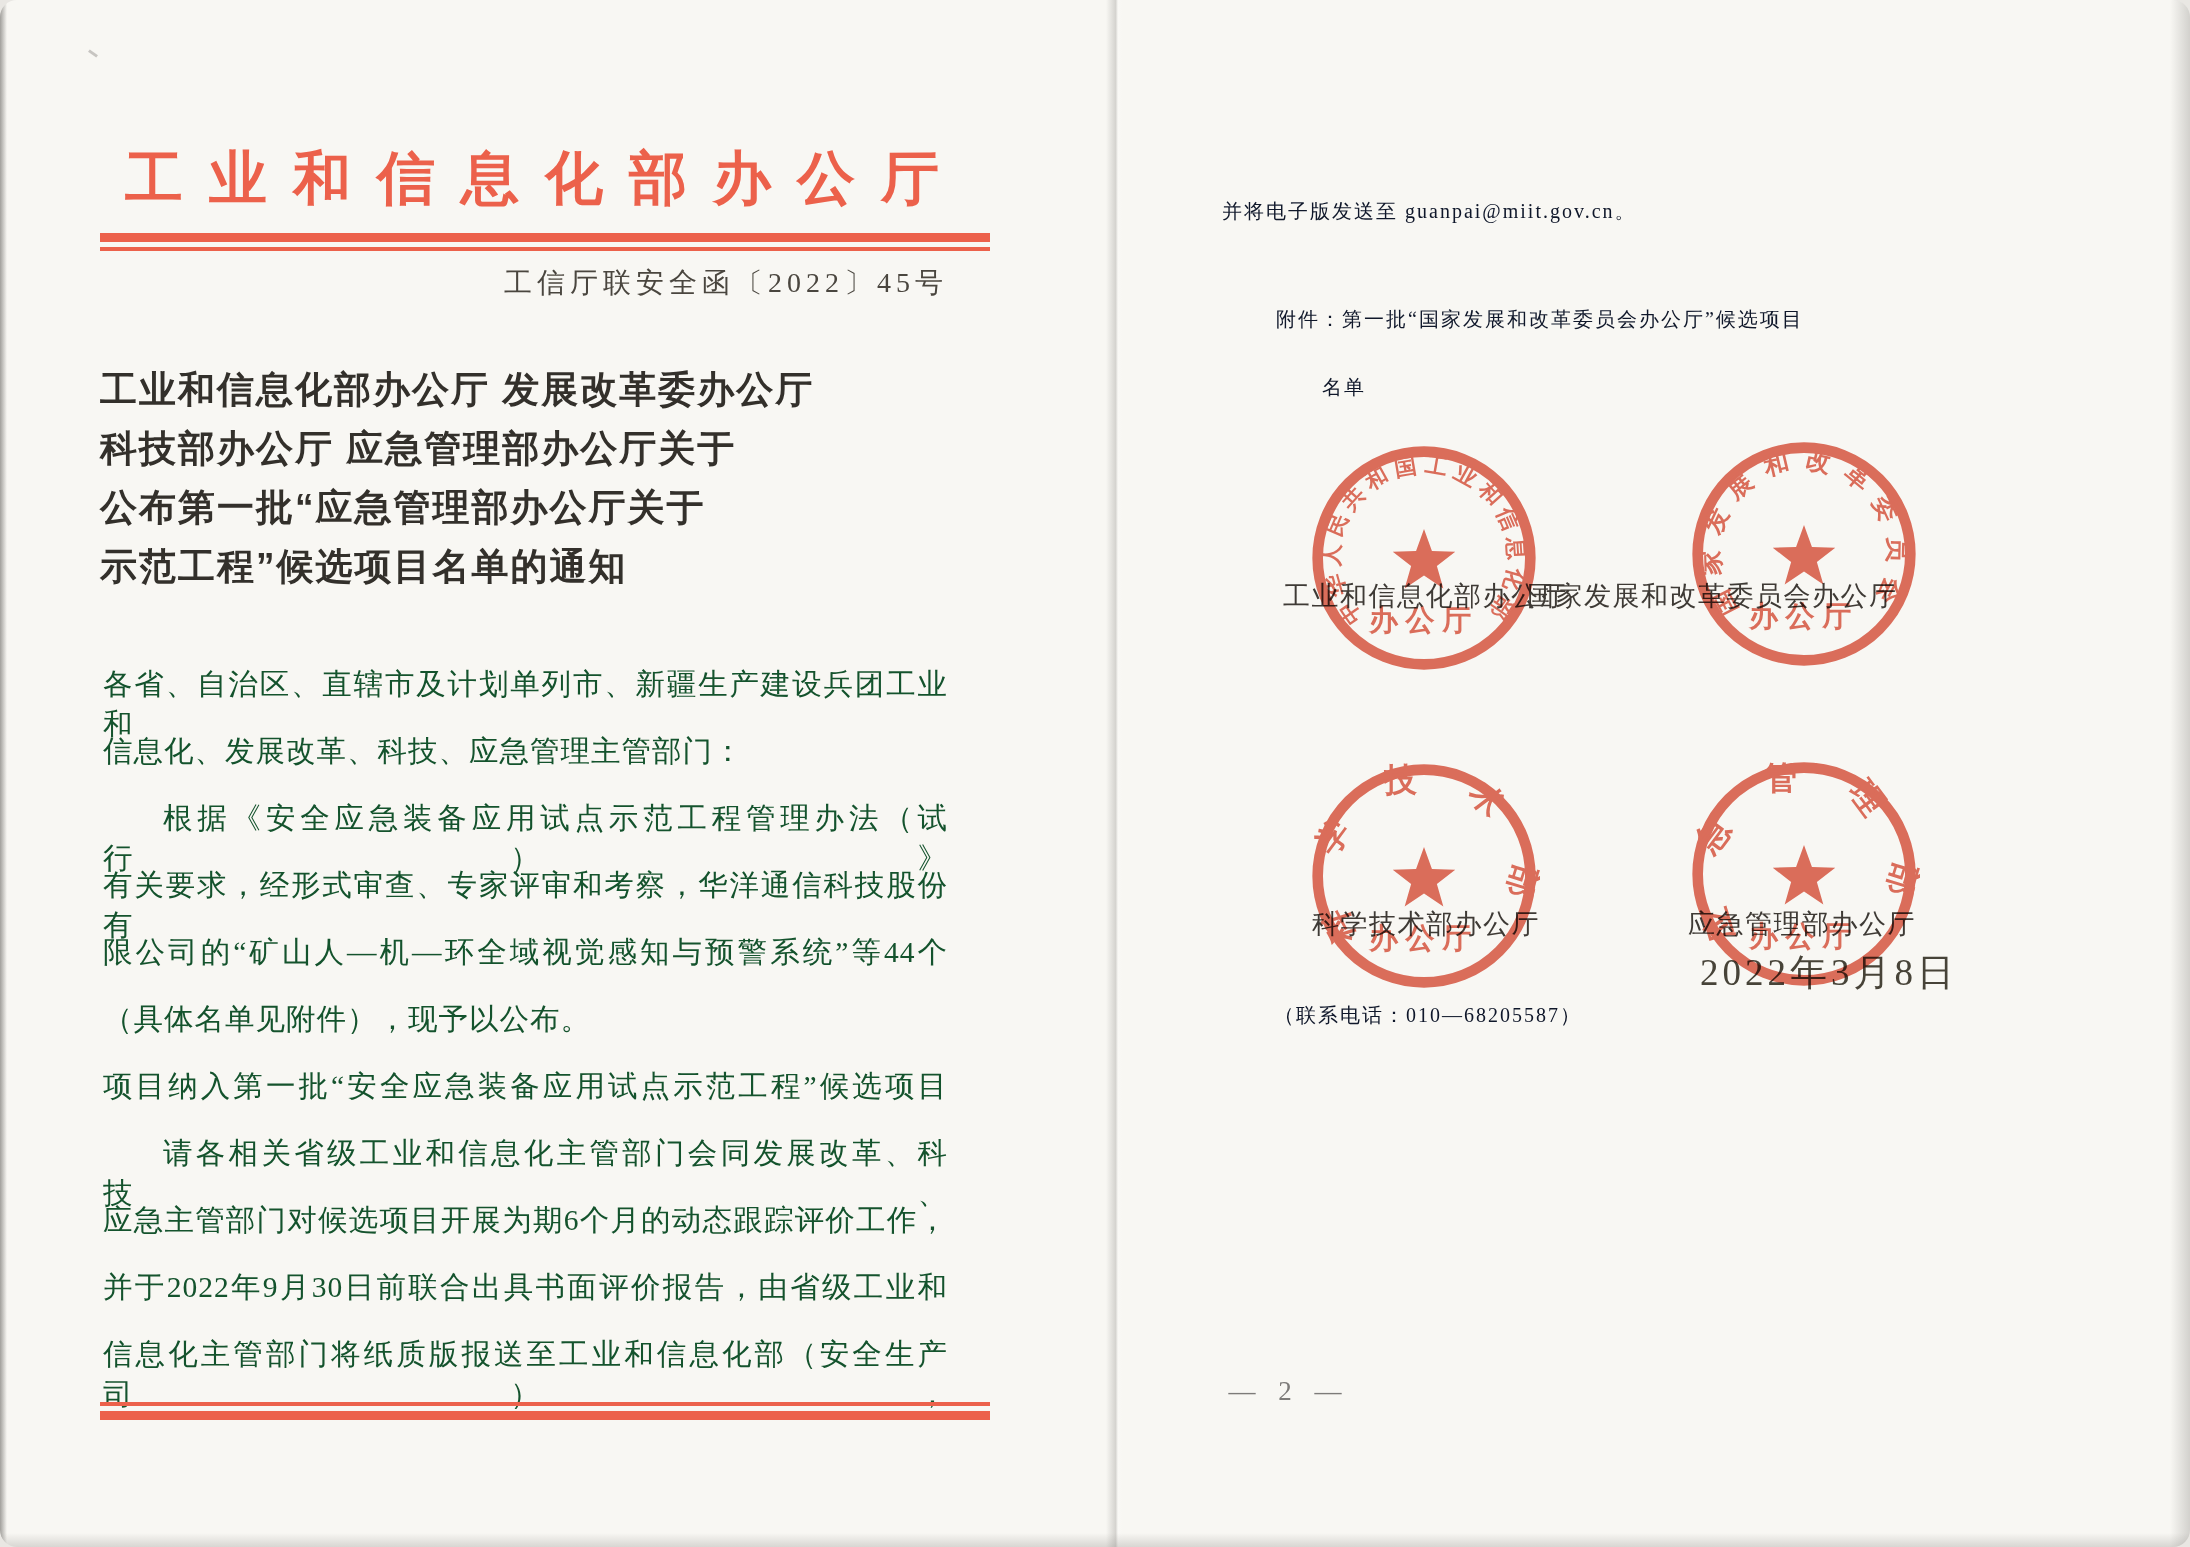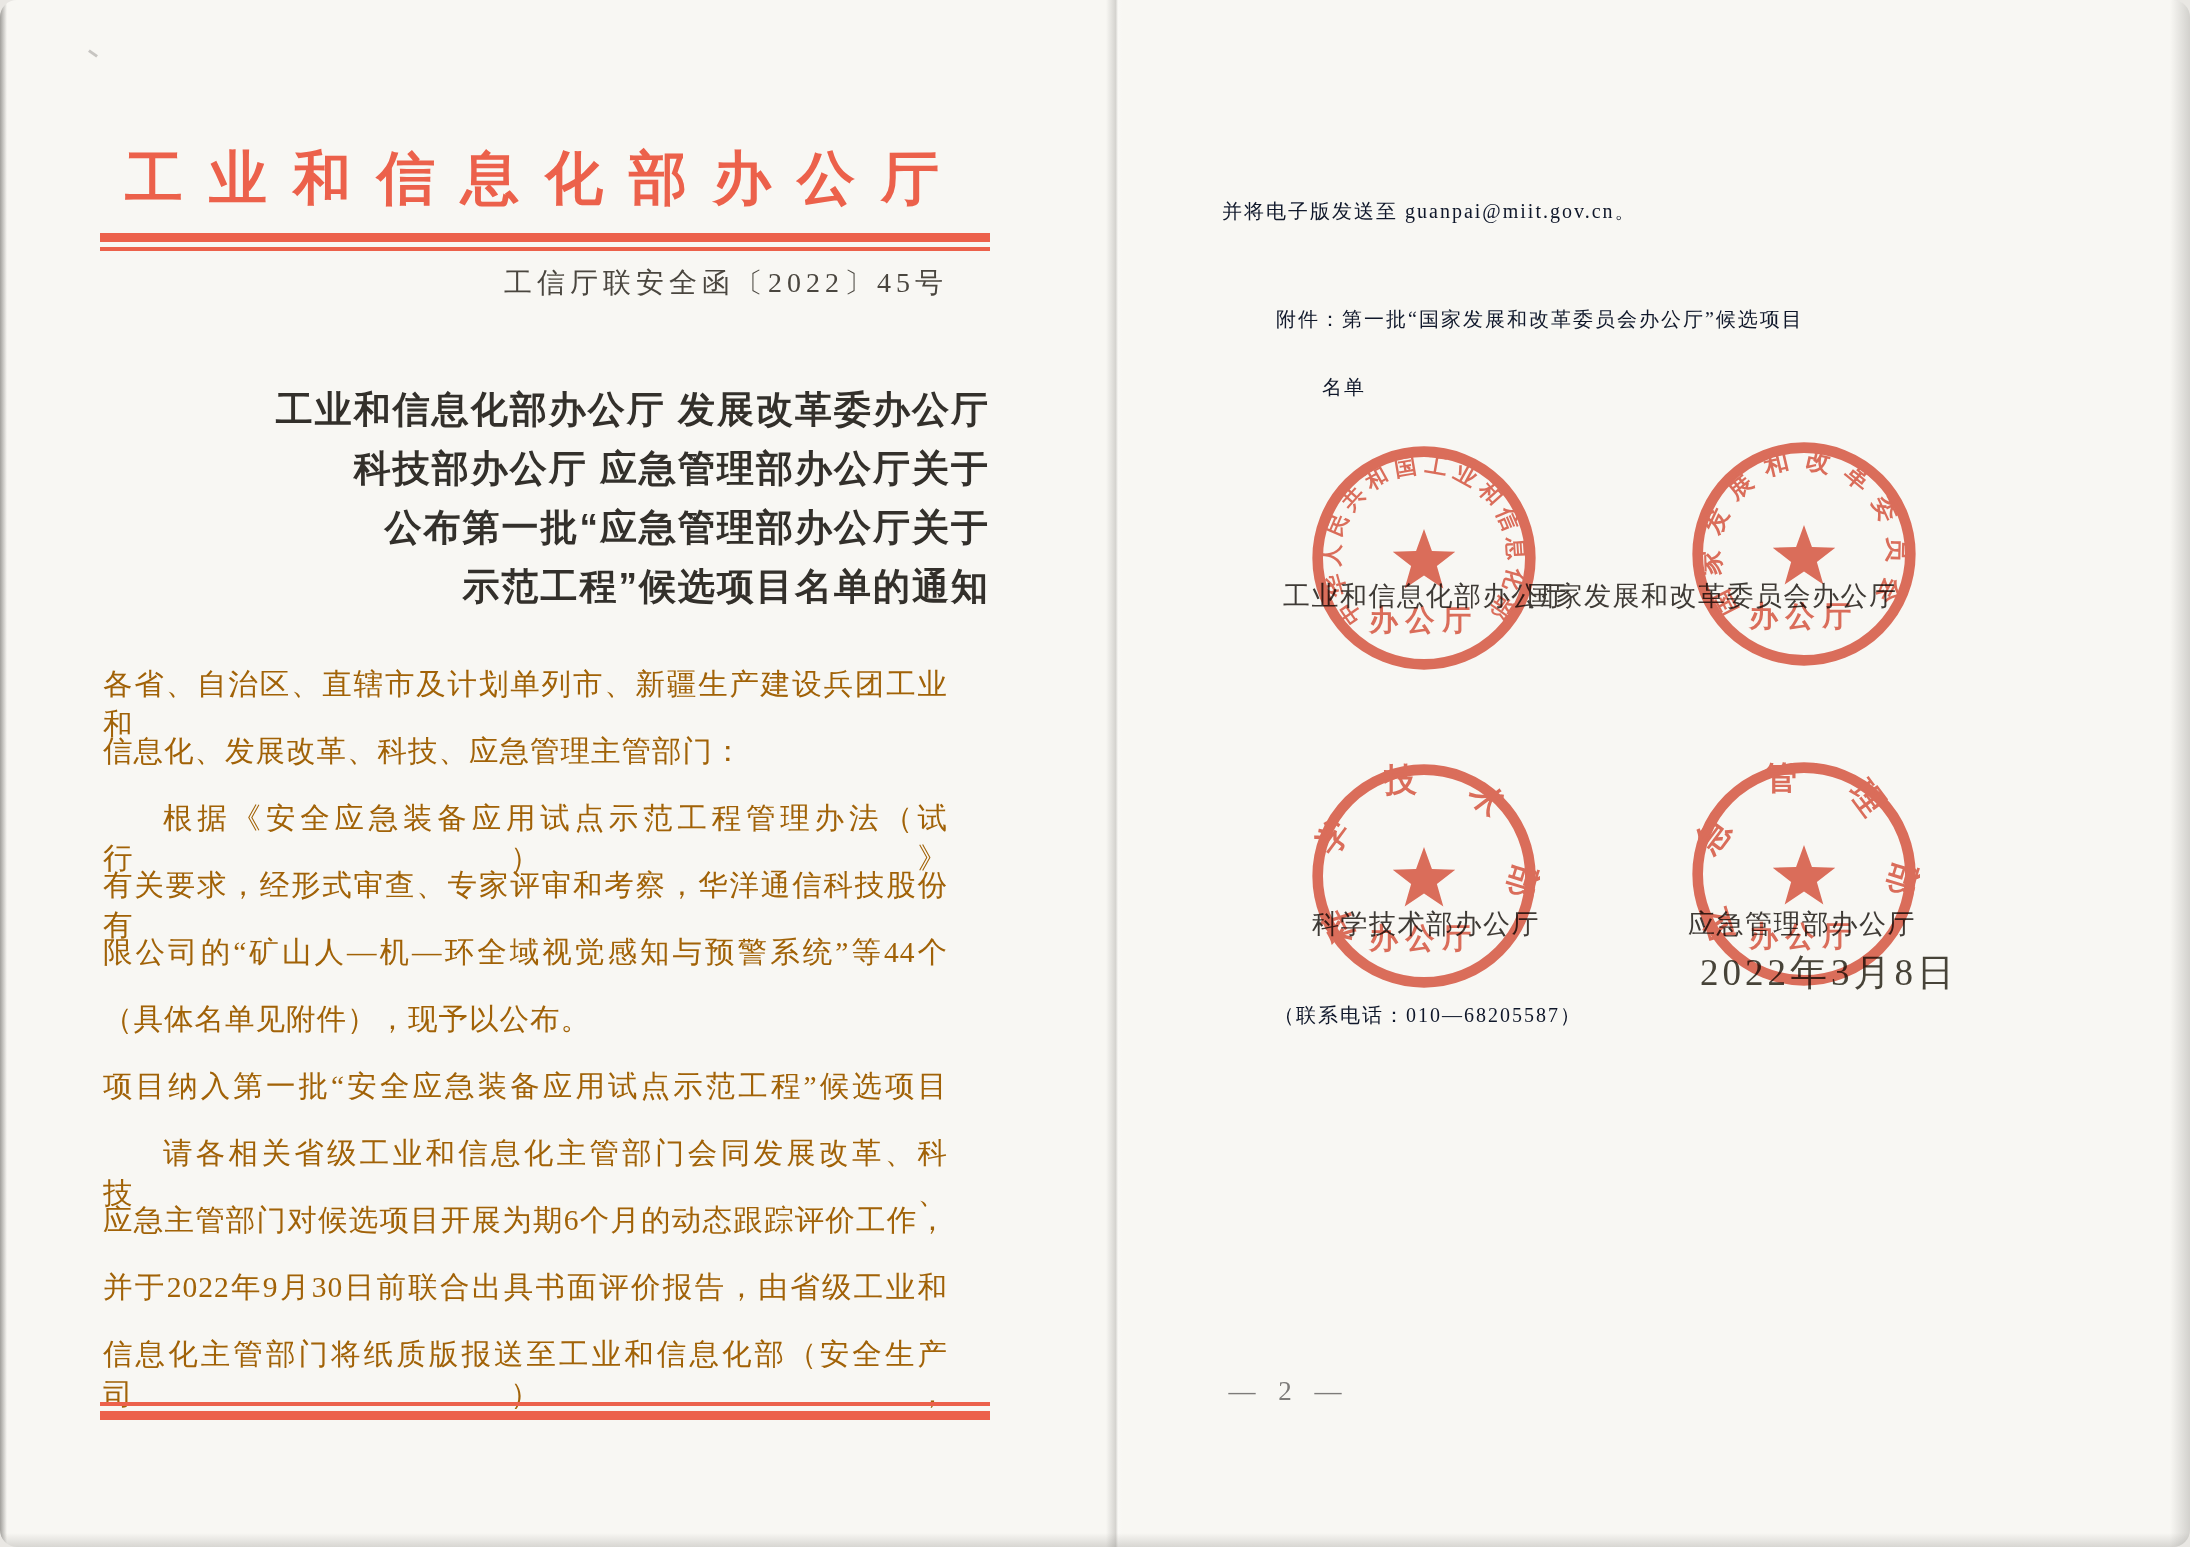--- a/index.html
+++ b/index.html
@@ -42,29 +42,29 @@
   .rule{position:absolute;left:100px;width:890px;background:var(--accent);}
   .rule-h-thick{top:233px;height:9px;}
   .rule-h-thin{top:247px;height:4px;}
   .doc-number{
     position:absolute;left:100px;top:264px;width:848px;
     text-align:right;
     font-size:28px;letter-spacing:5px;color:#4a463f;
     white-space:nowrap;
   }
   .title-block{
-    position:absolute;left:100px;top:380px;width:890px;
-    text-align:right;
+    position:absolute;left:100px;top:360px;width:890px;
+    text-align:left;
     font-family:"Liberation Sans", sans-serif;
     font-weight:700;color:#33302b;
   }
   .title-line{font-size:37px;line-height:59px;letter-spacing:2px;white-space:nowrap;}
   .body-block{
     position:absolute;left:103px;top:664px;width:845px;
-    font-size:29.5px;color:#a16207;letter-spacing:1px;
+    font-size:29.5px;color:#14532d;letter-spacing:1px;
   }
   .body-line{height:67px;line-height:40px;}
   .fill{text-align:justify;text-align-last:justify;text-justify:inter-character;}
   .indent{text-indent:60px;}
   .rule-f-thin{top:1402px;height:4px;}
   .rule-f-thick{top:1411px;height:9px;}
 
   
   .p2-line{position:absolute;font-size:20px;letter-spacing:2px;color:#0f172a;white-space:nowrap;}
   .continuation{left:1222px;top:198px;}

